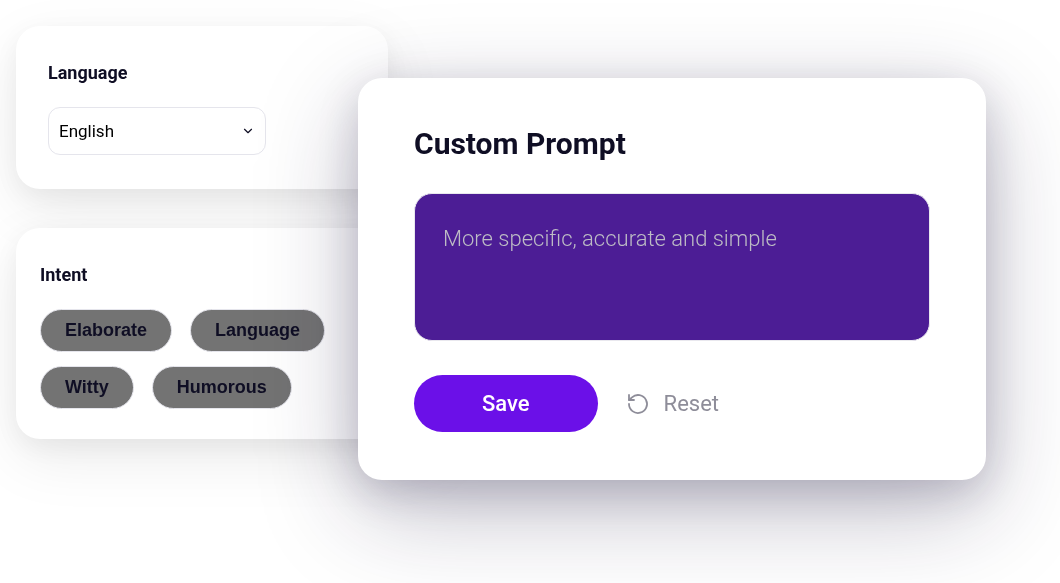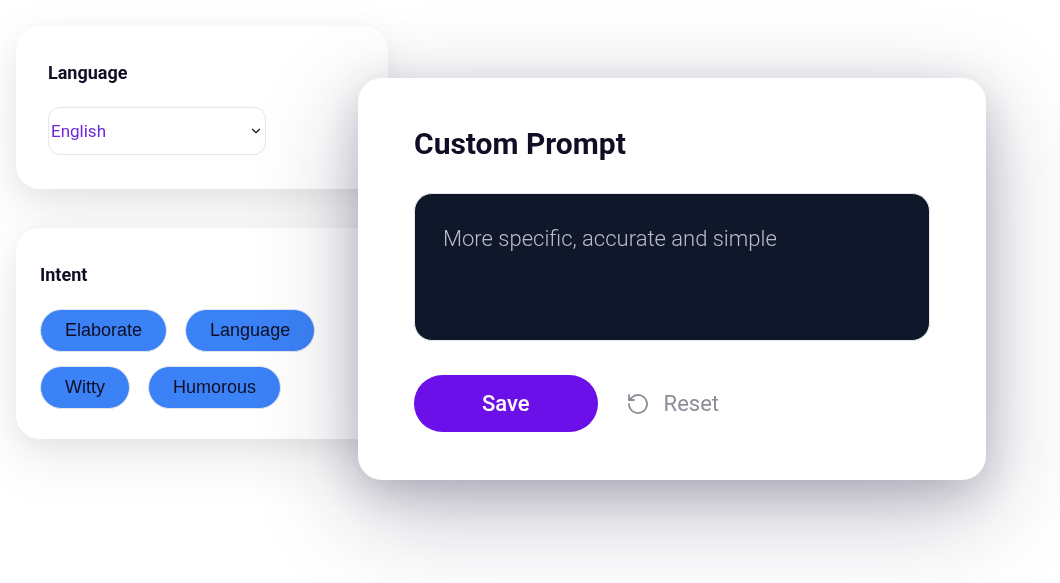--- a/index.html
+++ b/index.html
@@ -58,25 +58,25 @@
       font-size: 30px;
       margin-bottom: 32px;
     }
 
     .dropdown {
       display: flex;
       align-items: center;
       justify-content: space-between;
       width: 218px;
       height: 48px;
-      padding: 0 2px;
+      padding: 0 10px;
       border: 1px solid #e5e5ec;
       border-radius: 12px;
       font-size: 17px;
-      color: #6d28d9;
+      color: #000000;
       cursor: pointer;
       background: #ffffff;
     }
 
     .dropdown-chevron {
       display: inline-flex;
     }
 
     .chips {
       display: flex;
@@ -86,42 +86,42 @@
 
     .chip {
       display: inline-flex;
       align-items: center;
       justify-content: center;
       padding: 10px 24px;
       border: 1px solid #e5e5ec;
       border-radius: 999px;
       font-size: 18px;
       color: #0f0e24;
-      background: #3b82f6;
-      cursor: pointer;
-      font-weight: 400;
+      background: #737373;
+      cursor: pointer;
+      font-weight: 700;
     }
 
     .chip.active {
       background: #6b10e8;
       border-color: #6b10e8;
       color: #ffffff;
       font-weight: 500;
     }
 
     .prompt-input {
       width: 100%;
       min-height: 148px;
       border: 1px solid #e9e8ee;
       border-radius: 18px;
       padding: 26px 28px;
       font-size: 22px;
       line-height: 1.7;
       color: #bdbcc5;
-      background: #0f172a;
+      background: #4c1d95;
       resize: none;
       font-family: inherit;
       font-weight: 300;
     }
 
     .prompt-input::placeholder {
       color: #bdbcc5;
     }
 
     .prompt-actions {

